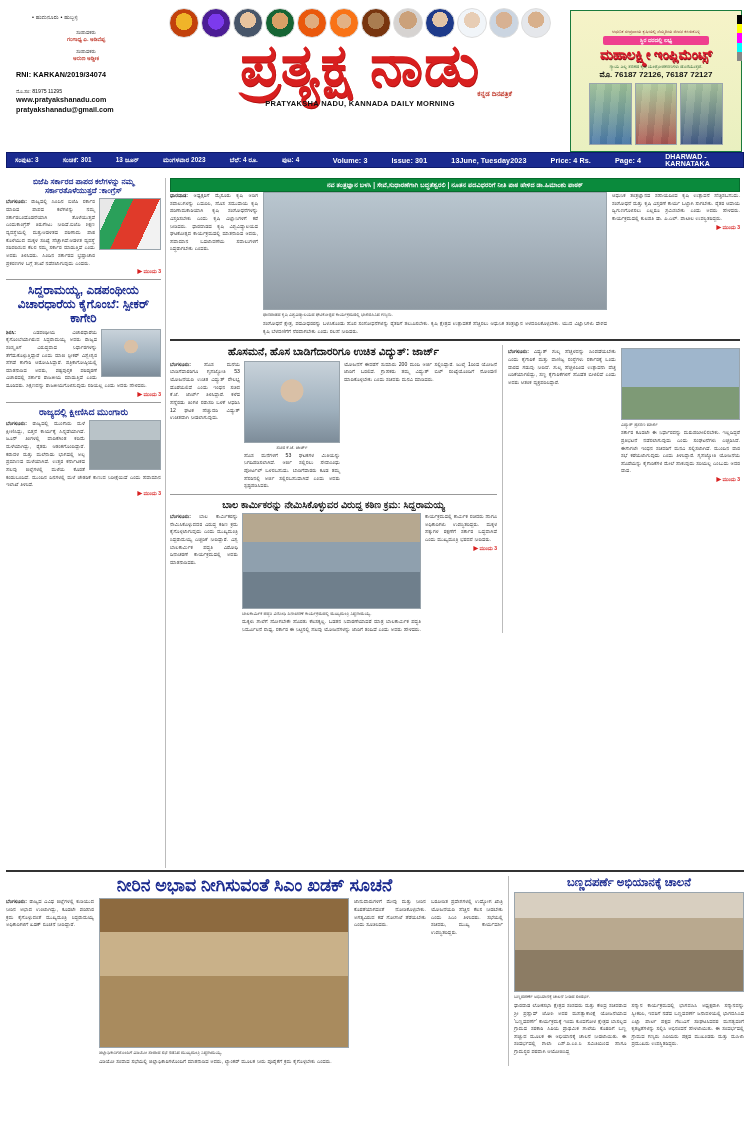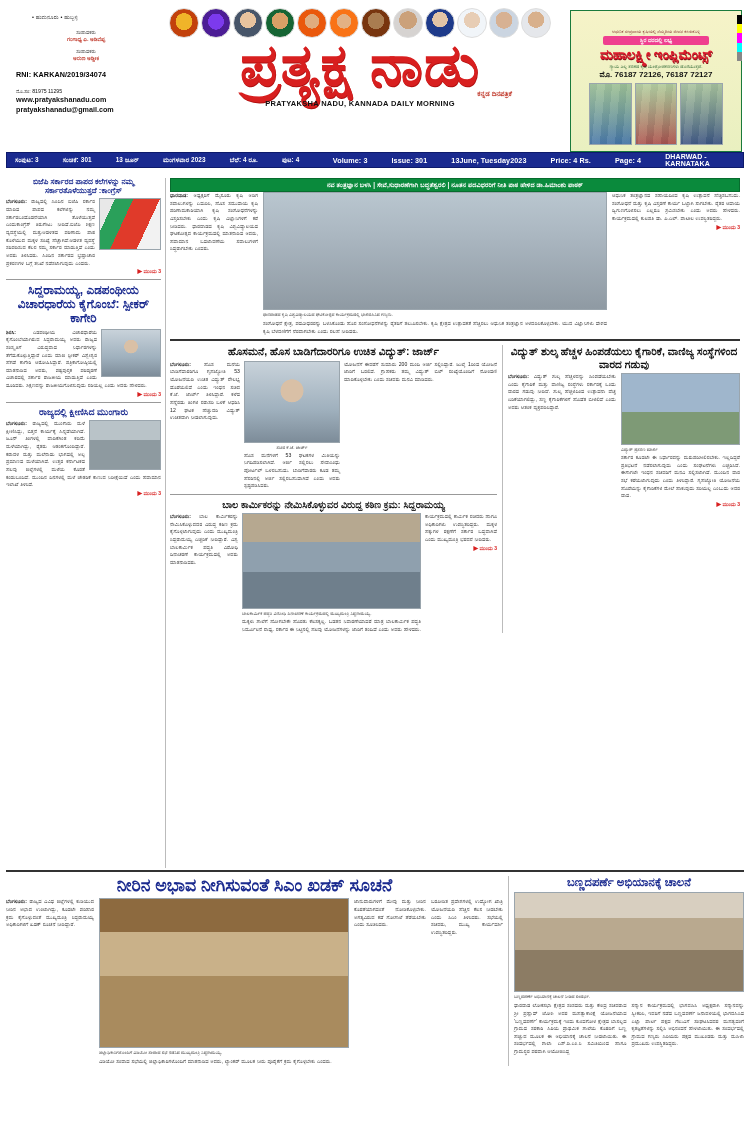--- a/index.html
+++ b/index.html
@@ -330,21 +330,20 @@
               </div>
               <div style="width:72px;">
                 <div class="body-text">ಕಾರ್ಯಕ್ರಮದಲ್ಲಿ ಕಾರ್ಮಿಕ ಸಚಿವರು ಹಾಗೂ ಅಧಿಕಾರಿಗಳು ಉಪಸ್ಥಿತರಿದ್ದರು. ಮಕ್ಕಳ ಹಕ್ಕುಗಳ ರಕ್ಷಣೆಗೆ ಸರ್ಕಾರ ಬದ್ಧವಾಗಿದೆ ಎಂದು ಮುಖ್ಯಮಂತ್ರಿ ಭರವಸೆ ನೀಡಿದರು.</div>
                 <div class="cont"><span class="tri">▶</span> <span>ಮುಂದು 3</span></div>
               </div>
             </div>
           </div>
         </div>
 
         <div style="width:232px;">
-          <div class="hl-black" style="font-size:10.5px;text-align:center;">ವಿದ್ಯುತ್ ಶುಲ್ಕ ಹೆಚ್ಚಳ ಹಿಂಪಡೆಯಲು ಕೈಗಾರಿಕೆ, ವಾಣಿಜ್ಯ ಸಂಸ್ಥೆಗಳಿಂದ ವಾರದ ಗಡುವು</div>
           <div style="display:flex;gap:5px;margin-top:3px;">
             <div style="width:108px;">
               <div class="body-text"><span class="lead">ಬೆಂಗಳೂರು:</span> <span>ವಿದ್ಯುತ್ ಶುಲ್ಕ ಹೆಚ್ಚಳವನ್ನು ಹಿಂಪಡೆಯಬೇಕು ಎಂದು ಕೈಗಾರಿಕೆ ಮತ್ತು ವಾಣಿಜ್ಯ ಸಂಸ್ಥೆಗಳು ಸರ್ಕಾರಕ್ಕೆ ಒಂದು ವಾರದ ಗಡುವು ನೀಡಿವೆ. ಶುಲ್ಕ ಹೆಚ್ಚಳದಿಂದ ಉತ್ಪಾದನಾ ವೆಚ್ಚ ಏರಿಕೆಯಾಗಲಿದ್ದು, ಸಣ್ಣ ಕೈಗಾರಿಕೆಗಳಿಗೆ ಹೊಡೆತ ಬೀಳಲಿದೆ ಎಂದು ಅವರು ಆತಂಕ ವ್ಯಕ್ತಪಡಿಸಿದ್ದಾರೆ.</span></div>
             </div>
             <div style="flex:1;">
               <div class="photo ph-power" style="width:100%;height:72px;"></div>
               <div class="italic-kn" style="margin-top:2px;">ವಿದ್ಯುತ್ ಪ್ರಸರಣ ಮಾರ್ಗ</div>
               <div class="body-text" style="margin-top:2px;">ಸರ್ಕಾರ ಕೂಡಲೇ ಈ ನಿರ್ಧಾರವನ್ನು ಮರುಪರಿಶೀಲಿಸಬೇಕು. ಇಲ್ಲದಿದ್ದರೆ ಪ್ರತಿಭಟನೆ ನಡೆಸಲಾಗುವುದು ಎಂದು ಸಂಘಟನೆಗಳು ಎಚ್ಚರಿಸಿವೆ. ಈಗಾಗಲೇ ಇಂಧನ ಸಚಿವರಿಗೆ ಮನವಿ ಸಲ್ಲಿಸಲಾಗಿದೆ. ಮುಂದಿನ ವಾರ ಸಭೆ ಕರೆಯಲಾಗುವುದು ಎಂದು ತಿಳಿಸಿದ್ದಾರೆ. ಗೃಹಜ್ಯೋತಿ ಯೋಜನೆಯ ಹೊರೆಯನ್ನು ಕೈಗಾರಿಕೆಗಳ ಮೇಲೆ ಹಾಕುವುದು ಸರಿಯಲ್ಲ ಎಂಬುದು ಅವರ ವಾದ.</div>
               <div class="cont"><span class="tri">▶</span> <span>ಮುಂದು 3</span></div>
             </div>

